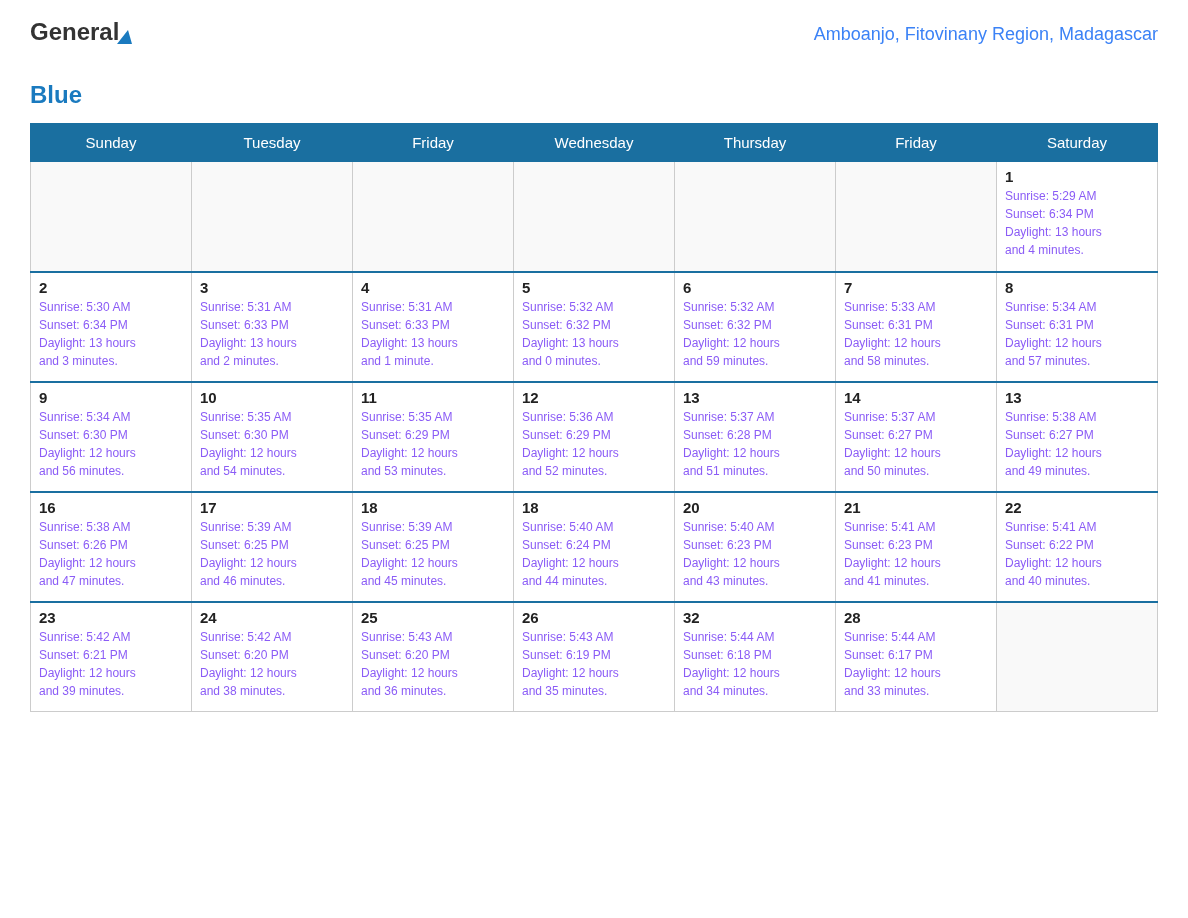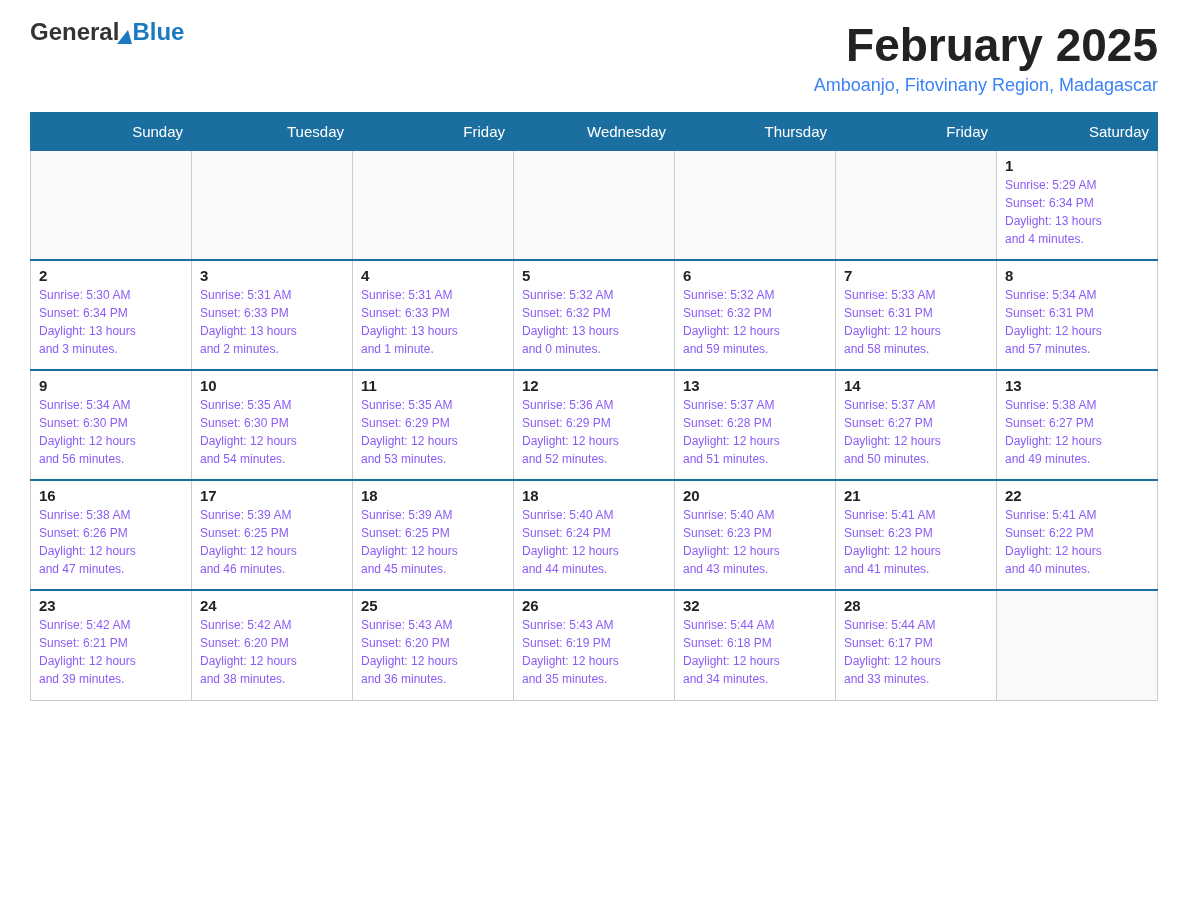--- a/index.html
+++ b/index.html
@@ -34,21 +34,21 @@
       width: 100%;
       border-collapse: collapse;
       table-layout: fixed;
     }
     .calendar-table thead tr th {
       background-color: #1a6fa0;
       color: #fff;
       padding: 10px 8px;
       font-size: 15px;
       font-weight: normal;
-      text-align: right;
+      text-align: center;
       border: 1px solid #1a6fa0;
     }
     .calendar-table tbody tr td {
       border: 1px solid #ccc;
       vertical-align: top;
       padding: 6px 8px;
       height: 110px;
       font-size: 13px;
       color: #222;
       background: #fff;
@@ -84,42 +84,43 @@
     .logo-triangle {
       width: 0; height: 0;
       border-left: 11px solid transparent;
       border-right: 4px solid transparent;
       border-bottom: 14px solid #1a7abf;
       display: inline-block;
       margin-left: -2px;
     }
     .logo-block {
       display: flex;
+      flex-direction: column;
       line-height: 1;
+      gap: 39px;
     }
     .logo-row1 {
       display: flex;
       align-items: flex-end;
     }
   </style>
 </head>
 <body>
 
 <div class="header-area">
   <div class="logo-block">
     <div class="logo-row1">
       <span class="logo-text-general">General</span>
       <span class="logo-triangle"></span>
     </div>
     <div>
       <span class="logo-text-blue">Blue</span>
     </div>
   </div>
   <div class="title-area">
-    <div class="month-title">February 2025</div>
     <div class="location">Amboanjo, Fitovinany Region, Madagascar</div>
   </div>
 </div>
 
 <table class="calendar-table">
   <thead>
     <tr>
     <th>Sunday</th>
         <th>Tuesday</th>
         <th>Friday</th>

